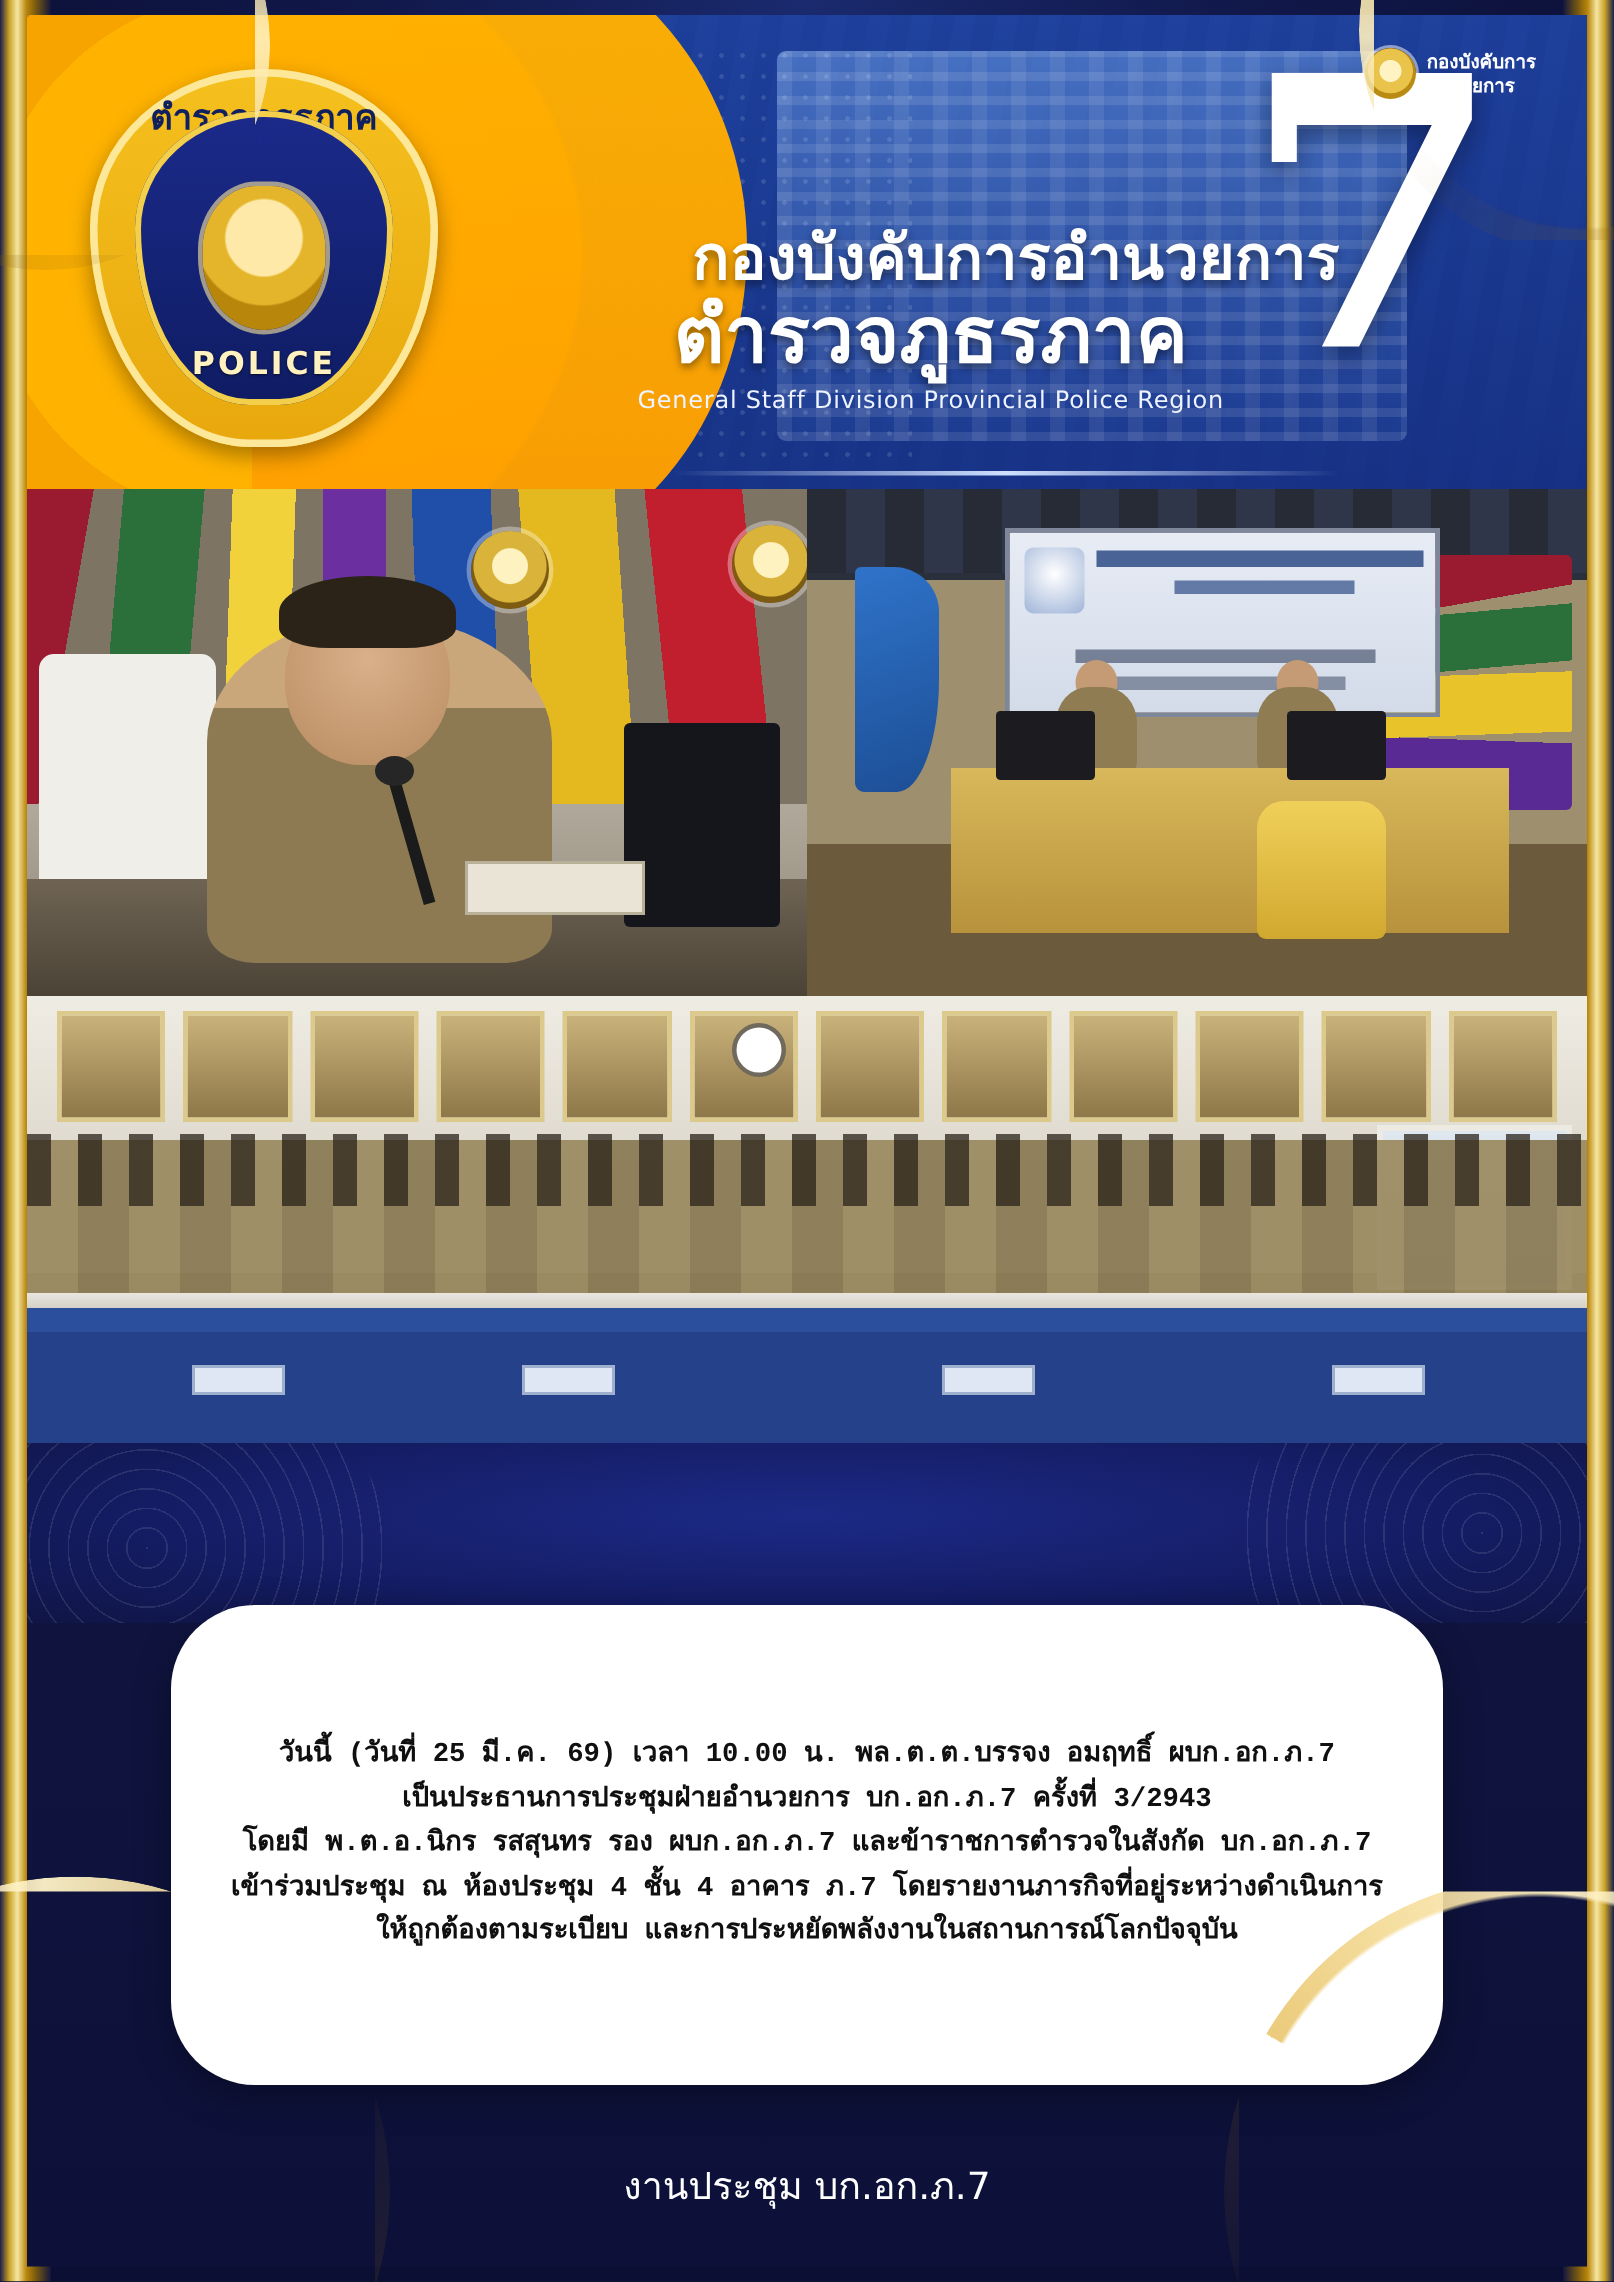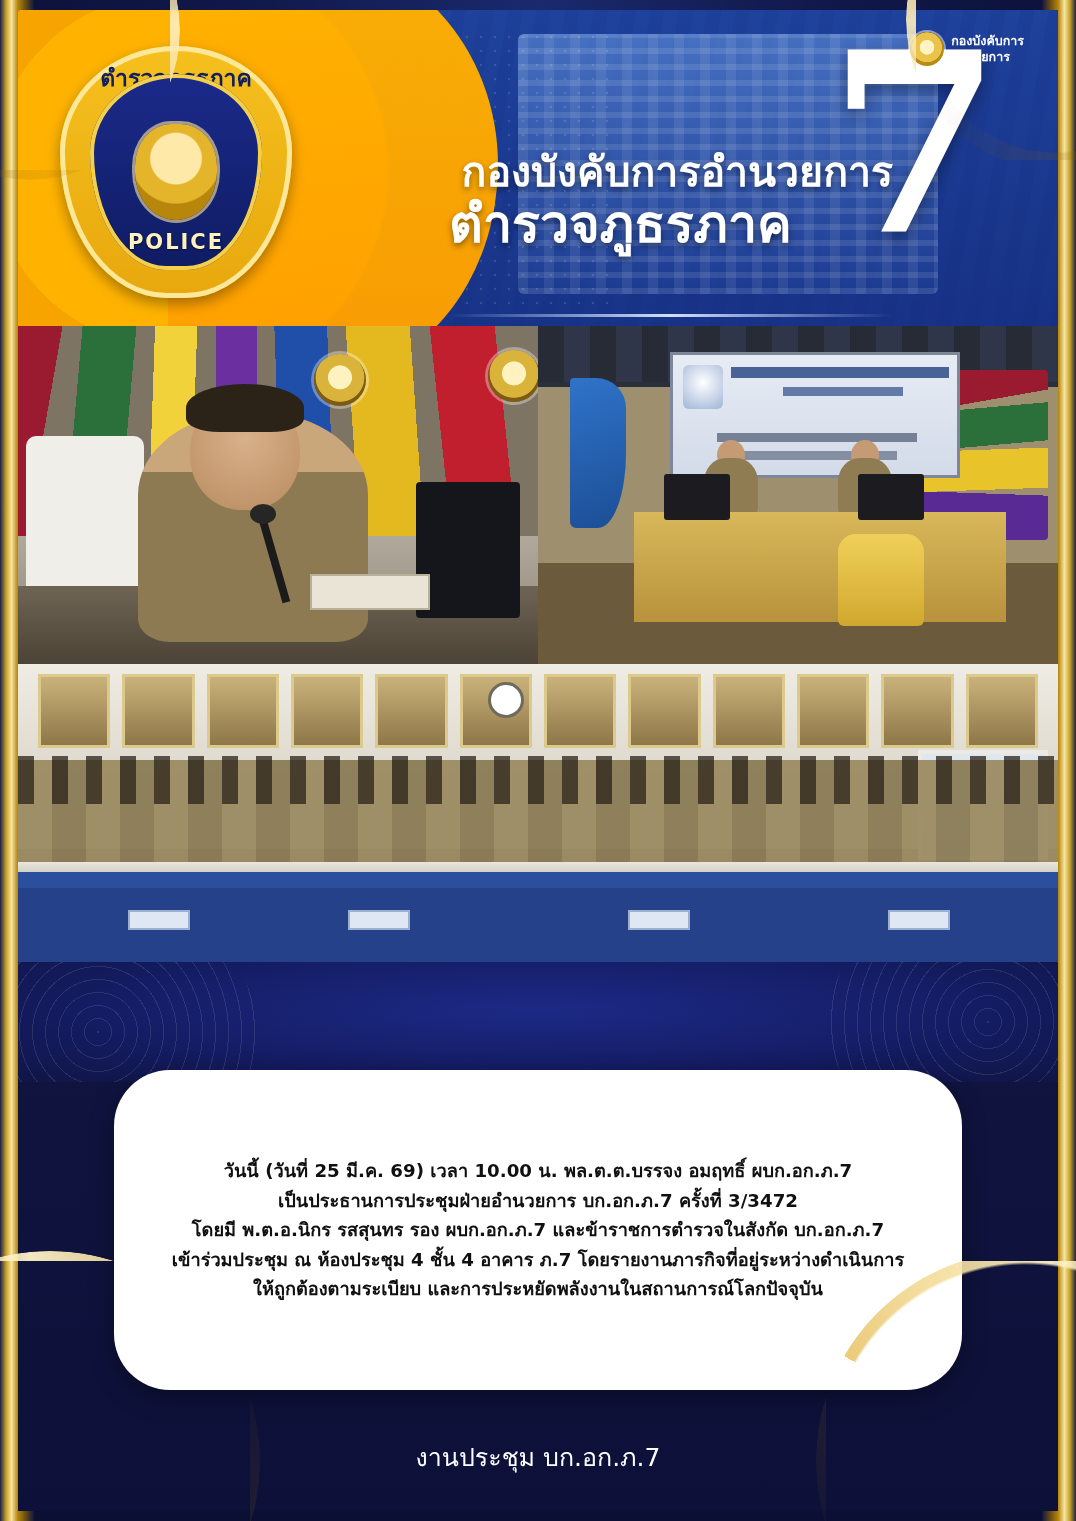--- a/index.html
+++ b/index.html
@@ -287,21 +287,21 @@
     background: #ffffff;
     border-radius: 56px;
     box-shadow: 0 8px 24px rgba(0,0,0,.35);
     display: flex; align-items: center; justify-content: center;
     padding: 26px 34px;
   }
   .body-text {
     text-align: center; color: #101010; font-size: 18.2px; line-height: 1.62;
     font-weight: bold;
   }
-  .body-text p { margin: 0; }
+  .body-text p { margin: 0; font-family: Liberation Mono, monospace; }
 
   
   .footer {
     position: absolute; left: 0; right: 0; bottom: 34px;
     text-align: center; color: #ffffff; font-size: 25px;
   }
 </style>
 </head>
 <body>
 
@@ -325,20 +325,21 @@
           <div class="crest-emblem"></div>
           <div class="crest-word">POLICE</div>
         </div>
       </div>
 
       <div class="big7">7</div>
 
       <div class="hdr-titles">
         <div class="hdr-line1">กองบังคับการอำนวยการ</div>
         <div class="hdr-line2">ตำรวจภูธรภาค</div>
+        <div class="hdr-line3">General Staff Division Provincial Police Region</div>
       </div>
       <div class="hdr-rule"></div>
 
       <div class="hdr-logo-tr">
         <div class="hdr-logo-mark"></div>
         <div class="hdr-logo-text">
           <div>กองบังคับการ</div>
           <div>อำนวยการ</div>
         </div>
       </div>
@@ -415,21 +416,21 @@
     </div>
 
     <div class="caption-band">
       <div class="band-rings"></div>
       <div class="band-rings r2"></div>
     </div>
 
     <div class="body-card">
       <div class="body-text">
         <p>วันนี้ (วันที่ 25 มี.ค. 69) เวลา 10.00 น. พล.ต.ต.บรรจง อมฤทธิ์ ผบก.อก.ภ.7</p>
-        <p>เป็นประธานการประชุมฝ่ายอำนวยการ บก.อก.ภ.7 ครั้งที่ 3/3472</p>
+        <p>เป็นประธานการประชุมฝ่ายอำนวยการ บก.อก.ภ.7 ครั้งที่ 3/2943</p>
         <p>โดยมี พ.ต.อ.นิกร รสสุนทร รอง ผบก.อก.ภ.7  และข้าราชการตำรวจในสังกัด บก.อก.ภ.7</p>
         <p>เข้าร่วมประชุม ณ ห้องประชุม 4 ชั้น  4 อาคาร ภ.7  โดยรายงานภารกิจที่อยู่ระหว่างดำเนินการ</p>
         <p>ให้ถูกต้องตามระเบียบ และการประหยัดพลังงานในสถานการณ์โลกปัจจุบัน</p>
       </div>
     </div>
 
     <div class="footer">งานประชุม บก.อก.ภ.7</div>
 
   </div>
 

